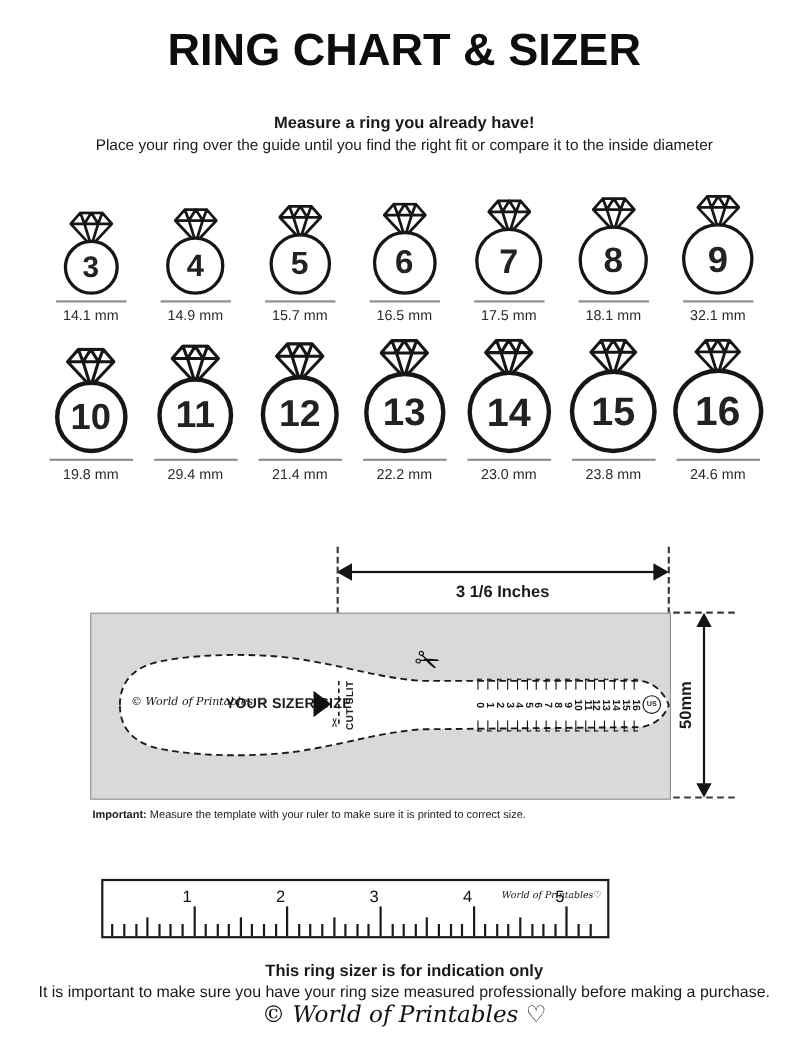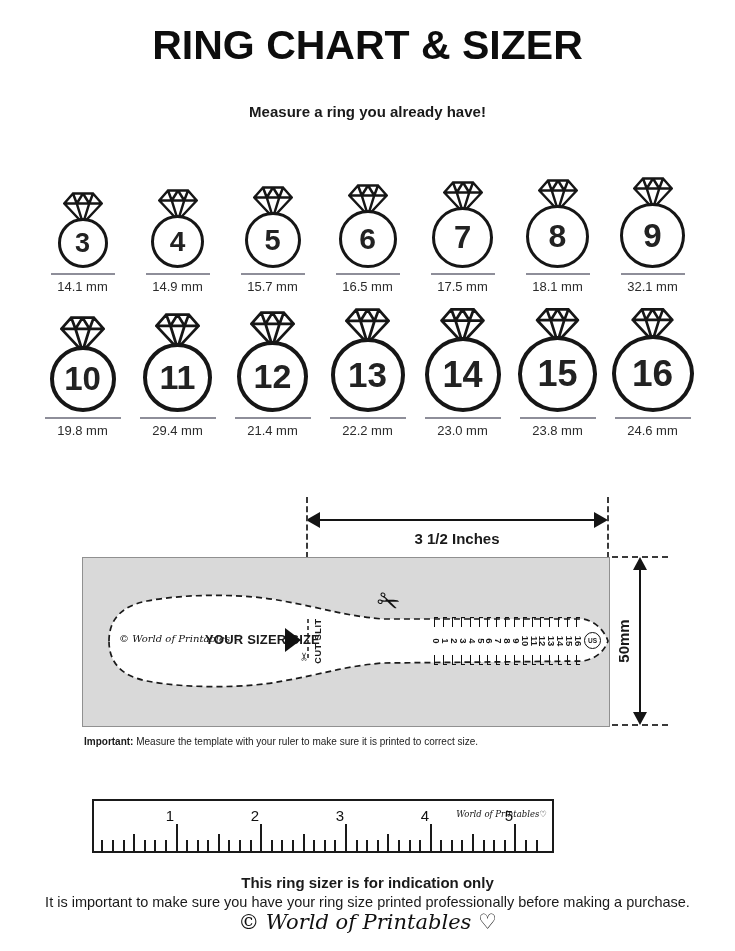--- a/index.html
+++ b/index.html
@@ -116,20 +116,21 @@
 </style>
 </head>
 <body>
 
 <div class="page">
 
   <div class="abs title">RING CHART &amp; SIZER</div>
 
   <div class="abs intro">
     <div class="lead">Measure a ring you already have!</div>
+    <div class="body">Place your ring over the guide until you find the right fit or compare it to the inside diameter</div>
   </div>
 
   <div class="ring-row row1">
     <div class="ring-item">
       <div class="stack">
           <svg class="dia" viewBox="0 0 32 26">
             <path d="M8 1H24L31 9 16 25 1 9Z M1 9H31 M8 1 11 9 M16 1 11 9 M16 1 21 9 M24 1 21 9 M11 9 16 25 M21 9 16 25"></path>
           </svg>
       <div class="circle">
             <span>3</span>
@@ -296,21 +297,21 @@
         </div>
       <div class="uline"></div>
       <div class="mm">24.6 mm</div>
     </div>
   </div>
 
   <div class="abs dim-h">
     <div class="ah-l"></div>
     <div class="line"></div>
     <div class="ah-r"></div>
-    <div class="dlabel">3 1/2 Inches</div>
+    <div class="dlabel">3 1/6 Inches</div>
   </div>
   <div class="abs dashv dv-l"></div>
   <div class="abs dashv dv-r"></div>
 
   <div class="abs graybox">
     <svg class="tpl-svg" width="528" height="170" viewBox="0 0 528 170">
       <path d="M26,83 C26,62 38,48 64,43 C105,35 165,36 200,43 C240,50 262,58 300,61 L500,61 C512,63 521,72 525,83 C521,94 512,101 500,103 L300,105 C262,108 240,116 200,123 C165,130 105,131 64,123 C38,118 26,104 26,83 Z" fill="#ffffff" stroke="#1a1a1a" stroke-width="1.7" stroke-dasharray="6 4"></path>
       <path d="M225,61 L225,103" fill="none" stroke="#1a1a1a" stroke-width="1.5" stroke-dasharray="4 3"></path>
     </svg>
     <div class="brand-blob">© World of Printables ♡</div>
@@ -470,17 +471,17 @@
         <div class="rtick" style="height: 11px; left: 399.22px;"></div>
         <div class="rtick" style="height: 11px; left: 409.81px;"></div>
         <div class="rtick" style="height: 27px; left: 420.4px;"></div>
         <div class="rtick" style="height: 11px; left: 430.99px;"></div>
         <div class="rtick" style="height: 11px; left: 441.58px;"></div>
       </div>
   </div>
 
   <div class="abs footer">
     <div class="f-head">This ring sizer is for indication only</div>
-    <div class="f-body">It is important to make sure you have your ring size printed professionally before making a purchase.</div>
+    <div class="f-body">It is important to make sure you have your ring size measured professionally before making a purchase.</div>
   </div>
   <div class="abs bottom-brand">© World of Printables ♡</div>
 
 </div>
 
 </body></html>

